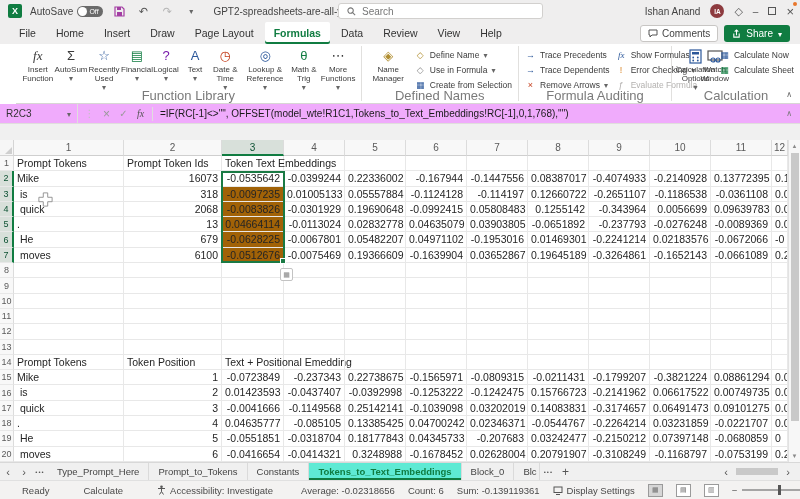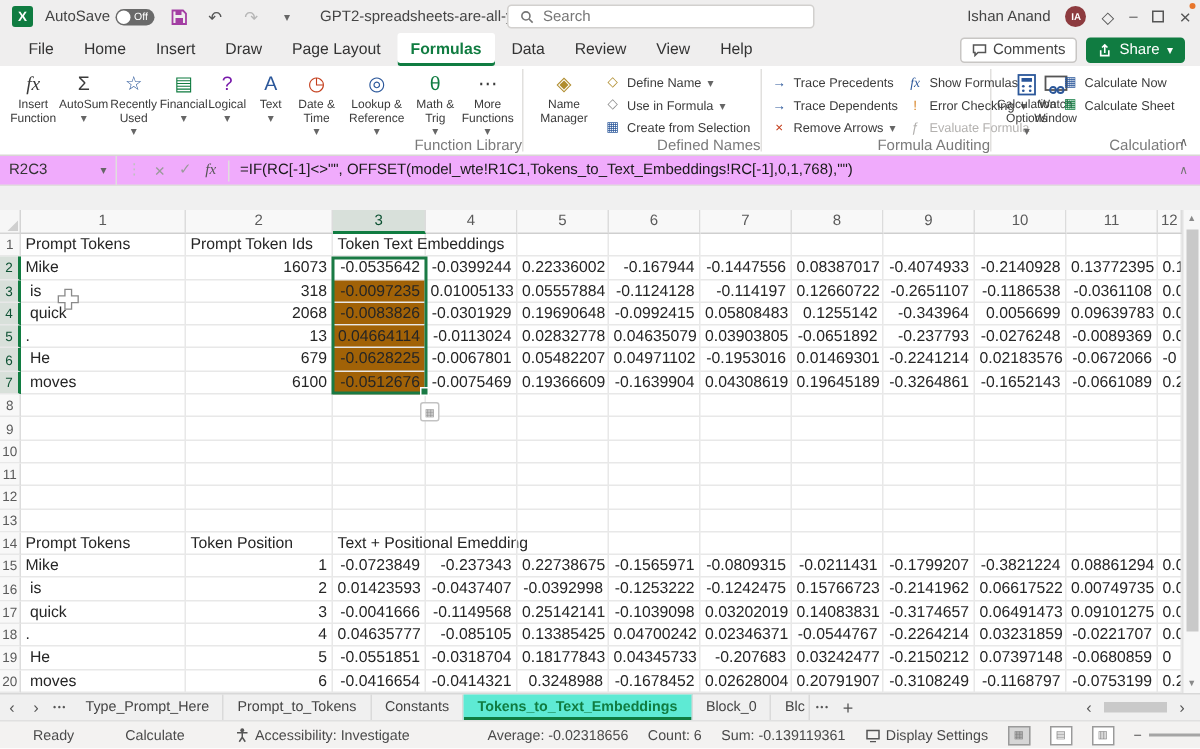--- a/index.html
+++ b/index.html
@@ -27,24 +27,24 @@
 #notif-dot{position:absolute;right:3px;top:2px;width:4px;height:4px;border-radius:50%;background:#e8762c}
 
 #tabrow{position:absolute;top:22px;left:0;right:0;height:22px;background:#efeeee;display:flex;align-items:center;padding:0 10px;gap:2px;font-size:10.5px;color:#333}
 .rtab{padding:0 9px;height:22px;line-height:22px;border-radius:2px}
 .rtab.active{color:#107c41;font-weight:bold;box-shadow:inset 0 -2px 0 #107c41;background:#fff}
 #tabrow-right{margin-left:auto;display:flex;align-items:center;gap:6px}
 #comments-btn{display:flex;align-items:center;gap:4px;border:1px solid #c8c6c4;background:#fff;border-radius:3px;height:17px;padding:0 7px;font-size:10px;color:#444}
 #share-btn{display:flex;align-items:center;gap:5px;background:#107c41;color:#fff;border-radius:3px;height:17px;padding:0 8px;font-size:10px}
 #share-btn .ic-caret::before{color:#fff}
 
-#ribbon{position:absolute;top:44px;left:0;right:0;height:60px;background:#fff;border-bottom:1px solid #d8d6d4;display:flex}
+#ribbon{position:absolute;top:44px;left:16px;right:0;height:60px;background:#fff;border-bottom:1px solid #d8d6d4;display:flex}
 .rgroup{position:relative;display:flex;flex-direction:column;padding:1px 3px 11px}
 .grc{display:flex;align-items:flex-start;flex:1}
-.rgrp-label{position:absolute;bottom:0;left:0;right:0;text-align:right;font-size:10px;color:#7a7a7a;white-space:nowrap}
+.rgrp-label{position:absolute;bottom:0;left:0;right:0;text-align:center;font-size:13px;color:#7a7a7a;white-space:nowrap}
 .rdiv{width:1px;background:#e1e0de;margin:2px 0}
 .rbig{display:flex;flex-direction:column;align-items:center;padding:2px 1px 0;min-width:29px;max-width:48px;text-align:center;font-size:8px;line-height:1.12;color:#3b3b3b;border-radius:2px}
 .rbig .ric{height:18px;display:flex;align-items:center;justify-content:center;font-size:13px;margin-bottom:1px}
 .rstack{display:flex;flex-direction:column;justify-content:flex-start;padding-top:2px}
 .rsmall{display:flex;align-items:center;gap:4px;height:15px;font-size:8.5px;color:#3b3b3b;padding:0 3px;white-space:nowrap}
 .rsmall .mic{width:11px;display:flex;align-items:center;justify-content:center;font-size:9px}
 .rsmall.disabled{color:#b3b1af}
 .ital{font-style:italic;font-family:"Liberation Serif","DejaVu Serif",serif}
 #ribbon-collapse{position:absolute;right:8px;bottom:4px;font-size:8px;color:#666}
 .ic-collapse::before{content:"∧"}
@@ -91,21 +91,21 @@
 .ic-left::before{content:"‹"}.ic-right::before{content:"›"}
 .ic-ell::before{content:"•••";font-size:6px;letter-spacing:1px;color:#555}
 .stab{display:flex;align-items:center;padding:0 9px;border-right:1px solid #dadada;white-space:nowrap}
 .stab.active{background:#5eead4;color:#107c41;font-weight:bold;box-shadow:inset 0 -2px 0 #107c41}
 .stab.clipped{max-width:26px;overflow:hidden}
 #newsheet{width:18px;display:flex;align-items:center;justify-content:center;color:#555;font-size:12px}
 .ic-plus::before{content:"+"}
 #hscroll{margin-left:auto;display:flex;align-items:center;gap:2px;padding-right:4px}
 #hthumb{width:42px;height:7px;background:#c9c9c9}
 
-#statusbar{position:absolute;top:480px;left:0;right:0;height:19px;background:#f3f2f1;border-top:1px solid #e0e0e0;display:flex;align-items:center;font-size:9.5px;color:#4a4a4a;padding:0 10px;gap:52px}
+#statusbar{position:absolute;top:480px;left:0;right:0;height:19px;background:#f3f2f1;border-top:1px solid #e0e0e0;display:flex;align-items:center;font-size:9.5px;color:#4a4a4a;padding:0 10px;gap:28px}
 #sb-left{display:flex;align-items:center;gap:34px;padding-left:12px}
 #sb-right{margin-left:auto;display:flex;align-items:center;gap:13px}
 .sb-item{display:flex;align-items:center;gap:4px;white-space:nowrap}
 .viewic{width:15px;height:13px;border:1px solid #9a9a9a;background:#fff;display:flex;align-items:center;justify-content:center;font-size:7px;color:#777}
 .viewic.pressed{background:#d6d6d6}
 #zoomslider{display:flex;align-items:center;gap:5px;color:#555}
 #ztrack{width:62px;height:2px;background:#a5a5a5;position:relative}
 #zthumb{position:absolute;left:36px;top:-4px;width:3px;height:10px;background:#555}
 svg{display:block}
 </style>
@@ -473,21 +473,21 @@
         <div class="cell c12 num clip">-0</div>
       </div>
       <div class="grow">
         <div class="rhd selrow">7</div>
         <div class="cell c1"> moves</div>
         <div class="cell c2 num">6100</div>
         <div class="cell c3 num insel">-0.0512676</div>
         <div class="cell c4 num">-0.0075469</div>
         <div class="cell c5 num">0.19366609</div>
         <div class="cell c6 num">-0.1639904</div>
-        <div class="cell c7 num">0.04308619</div>
+        <div class="cell c7 num">0.03652867</div>
         <div class="cell c8 num">0.19645189</div>
         <div class="cell c9 num">-0.3264861</div>
         <div class="cell c10 num">-0.1652143</div>
         <div class="cell c11 num">-0.0661089</div>
         <div class="cell c12 num clip">0.2</div>
       </div>
       <div class="grow">
         <div class="rhd">8</div>
         <div class="cell c1"></div>
         <div class="cell c2"></div>

